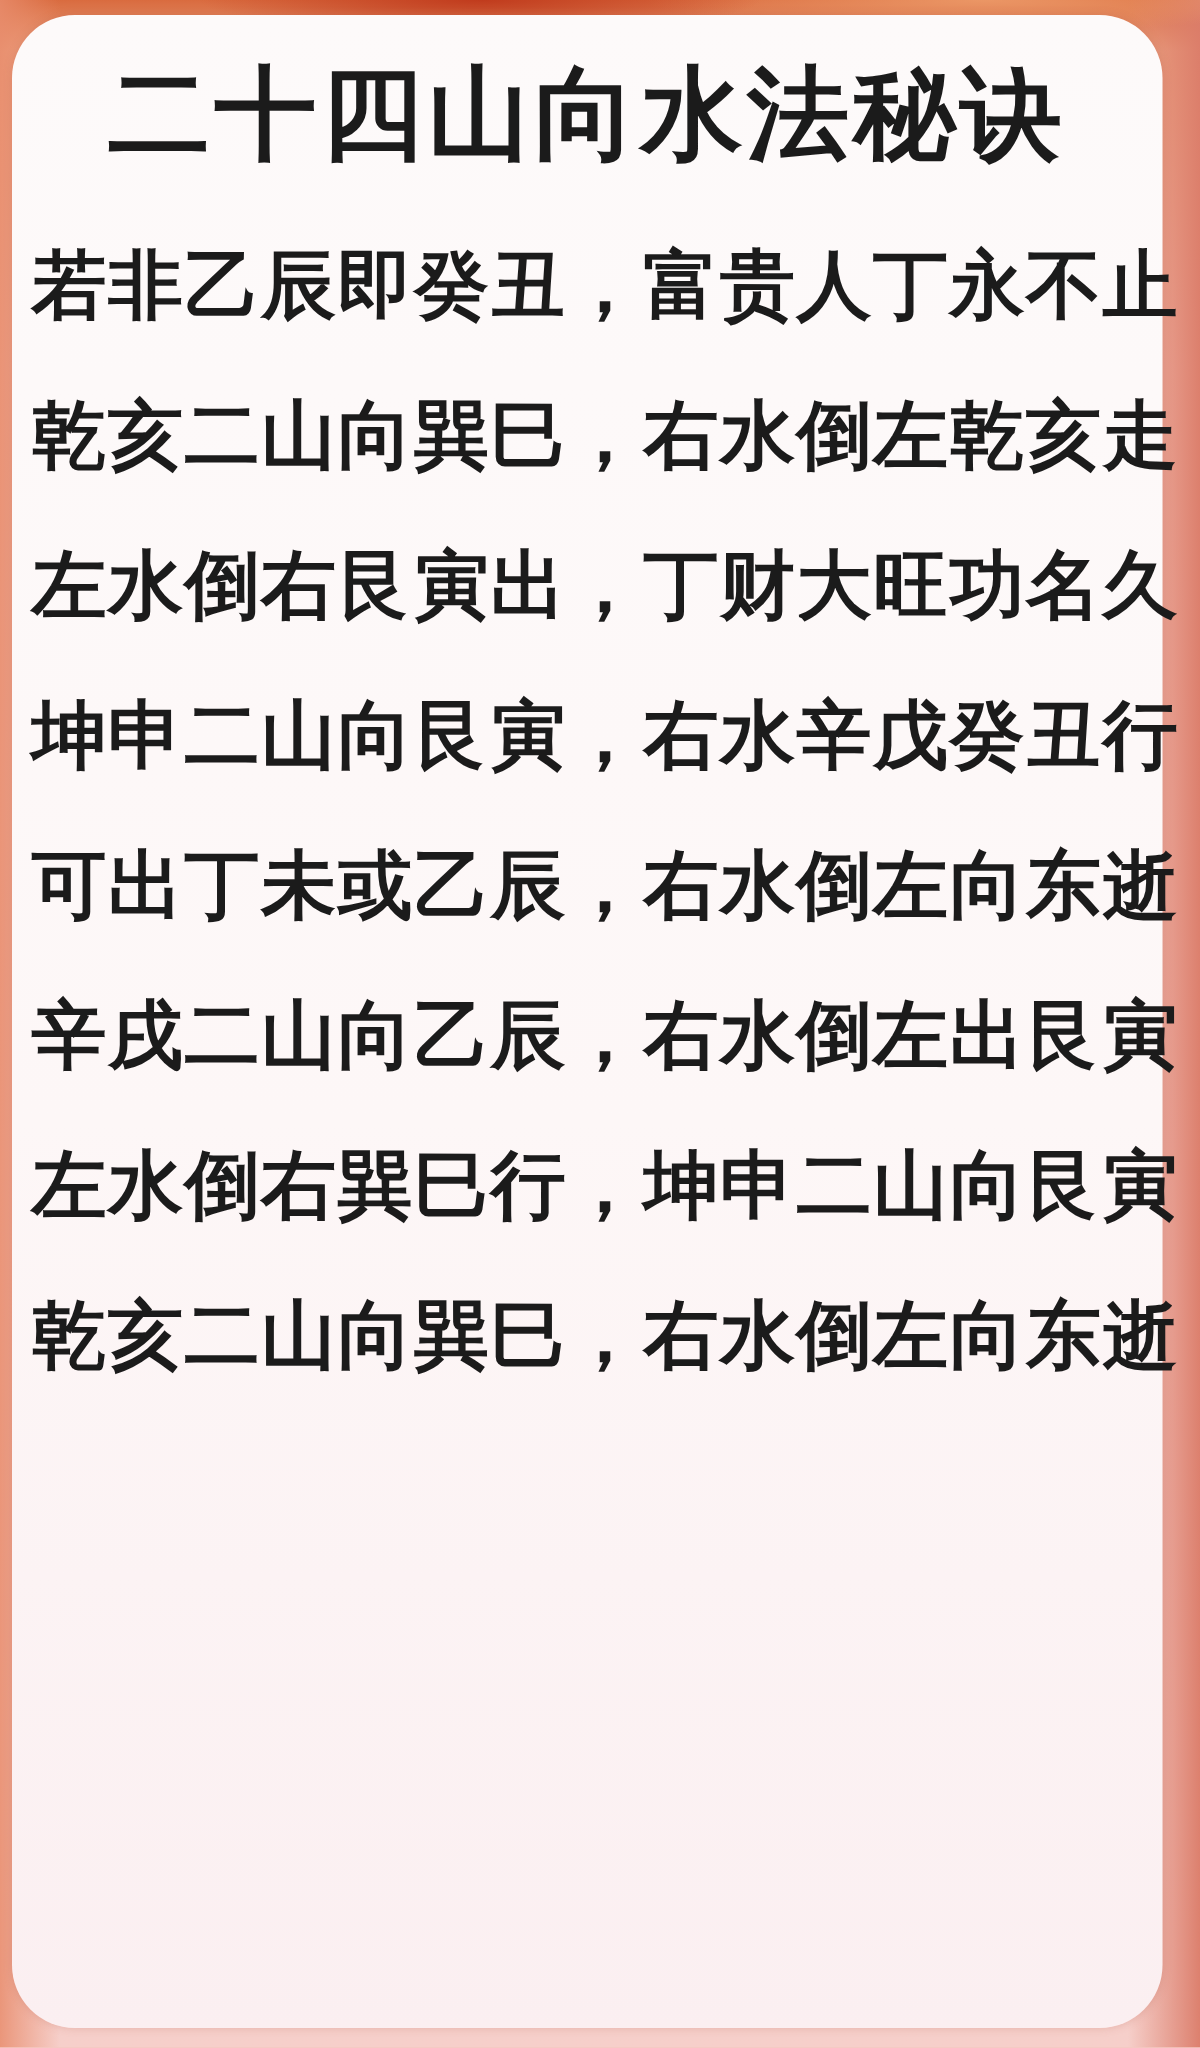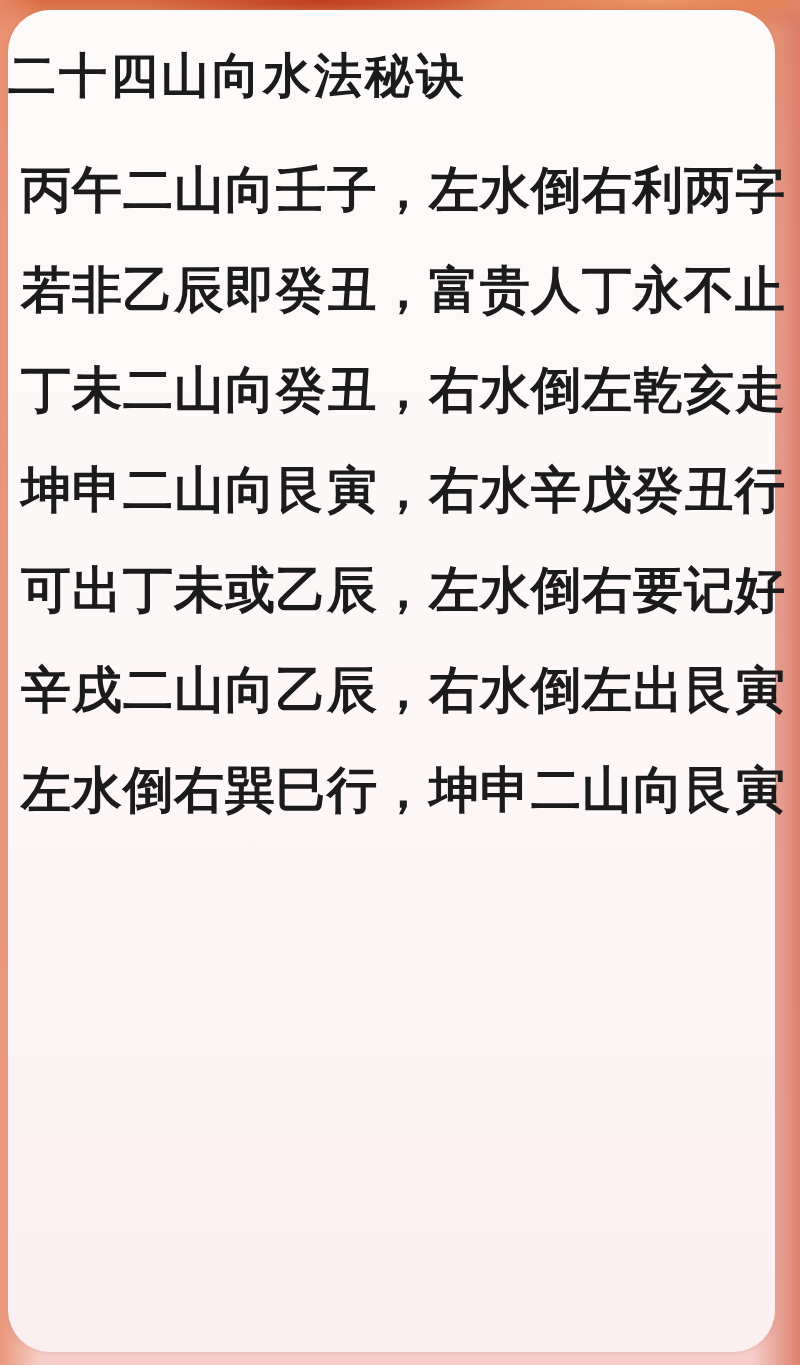--- a/index.html
+++ b/index.html
@@ -32,22 +32,22 @@
     height: 1342px;
     border-radius: 42px;
     background: linear-gradient(180deg, #fdfafa 0%, #fdf7f7 55%, #fbeff1 100%);
     box-shadow: 0 0 6px rgba(180, 90, 70, 0.25);
   }
   .title {
     margin: 0;
     padding-top: 20px;
     height: 92px;
     line-height: 92px;
-    text-align: left;
-    font-size: 48px;
+    text-align: center;
+    font-size: 68px;
     font-weight: bold;
     letter-spacing: 3px;
     color: #1b1b1b;
     white-space: nowrap;
   }
   .verses {
     margin-top: 18px;
   }
   .verse-line {
     margin: 0;
@@ -62,21 +62,22 @@
   }
 </style>
 </head>
 <body>
 
 <div class="bg"></div>
 
 <div class="card">
   <h1 class="title">二十四山向水法秘诀</h1>
   <div class="verses">
-    <p class="verse-line">丙午二山向壬子，左水倒右利两字</p>
     <p class="verse-line">若非乙辰即癸丑，富贵人丁永不止</p>
-    <p class="verse-line">丁未二山向癸丑，右水倒左乾亥走</p>
+    <p class="verse-line">乾亥二山向巽巳，右水倒左乾亥走</p>
+    <p class="verse-line">左水倒右艮寅出，丁财大旺功名久</p>
     <p class="verse-line">坤申二山向艮寅，右水辛戊癸丑行</p>
-    <p class="verse-line">可出丁未或乙辰，左水倒右要记好</p>
+    <p class="verse-line">可出丁未或乙辰，右水倒左向东逝</p>
     <p class="verse-line">辛戌二山向乙辰，右水倒左出艮寅</p>
     <p class="verse-line">左水倒右巽巳行，坤申二山向艮寅</p>
+    <p class="verse-line">乾亥二山向巽巳，右水倒左向东逝</p>
   </div>
 </div>
 
 </body></html>

